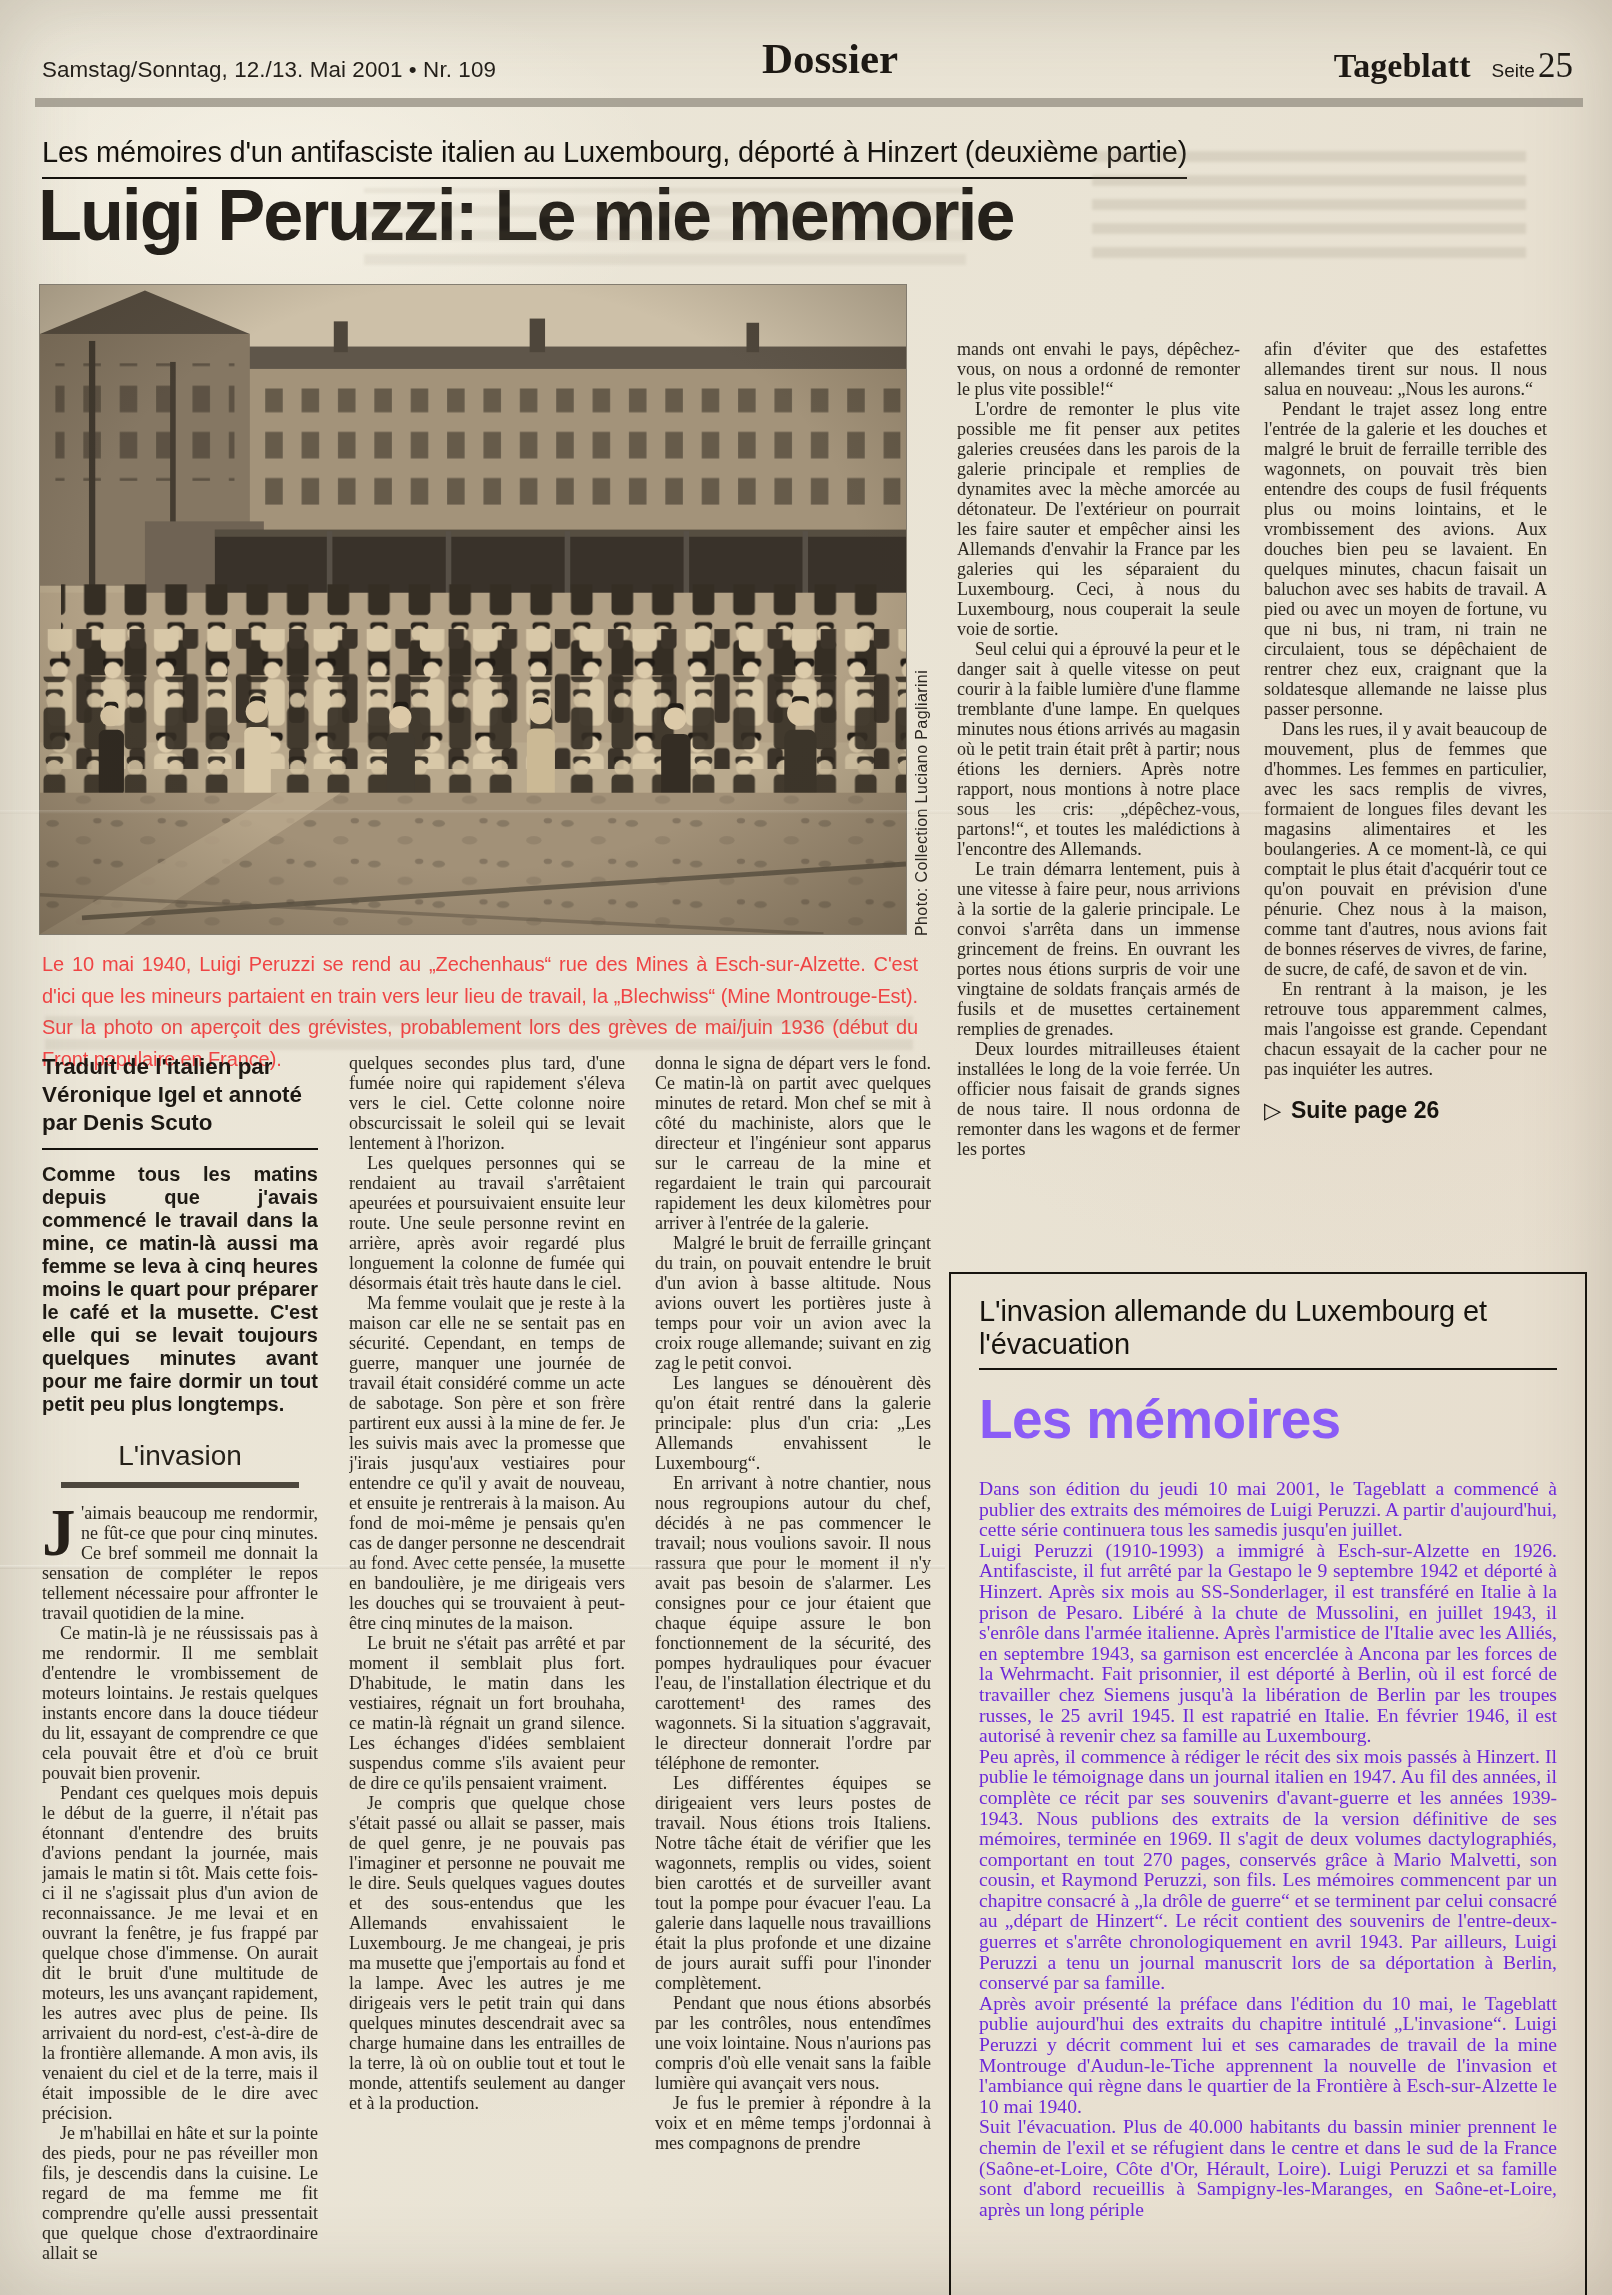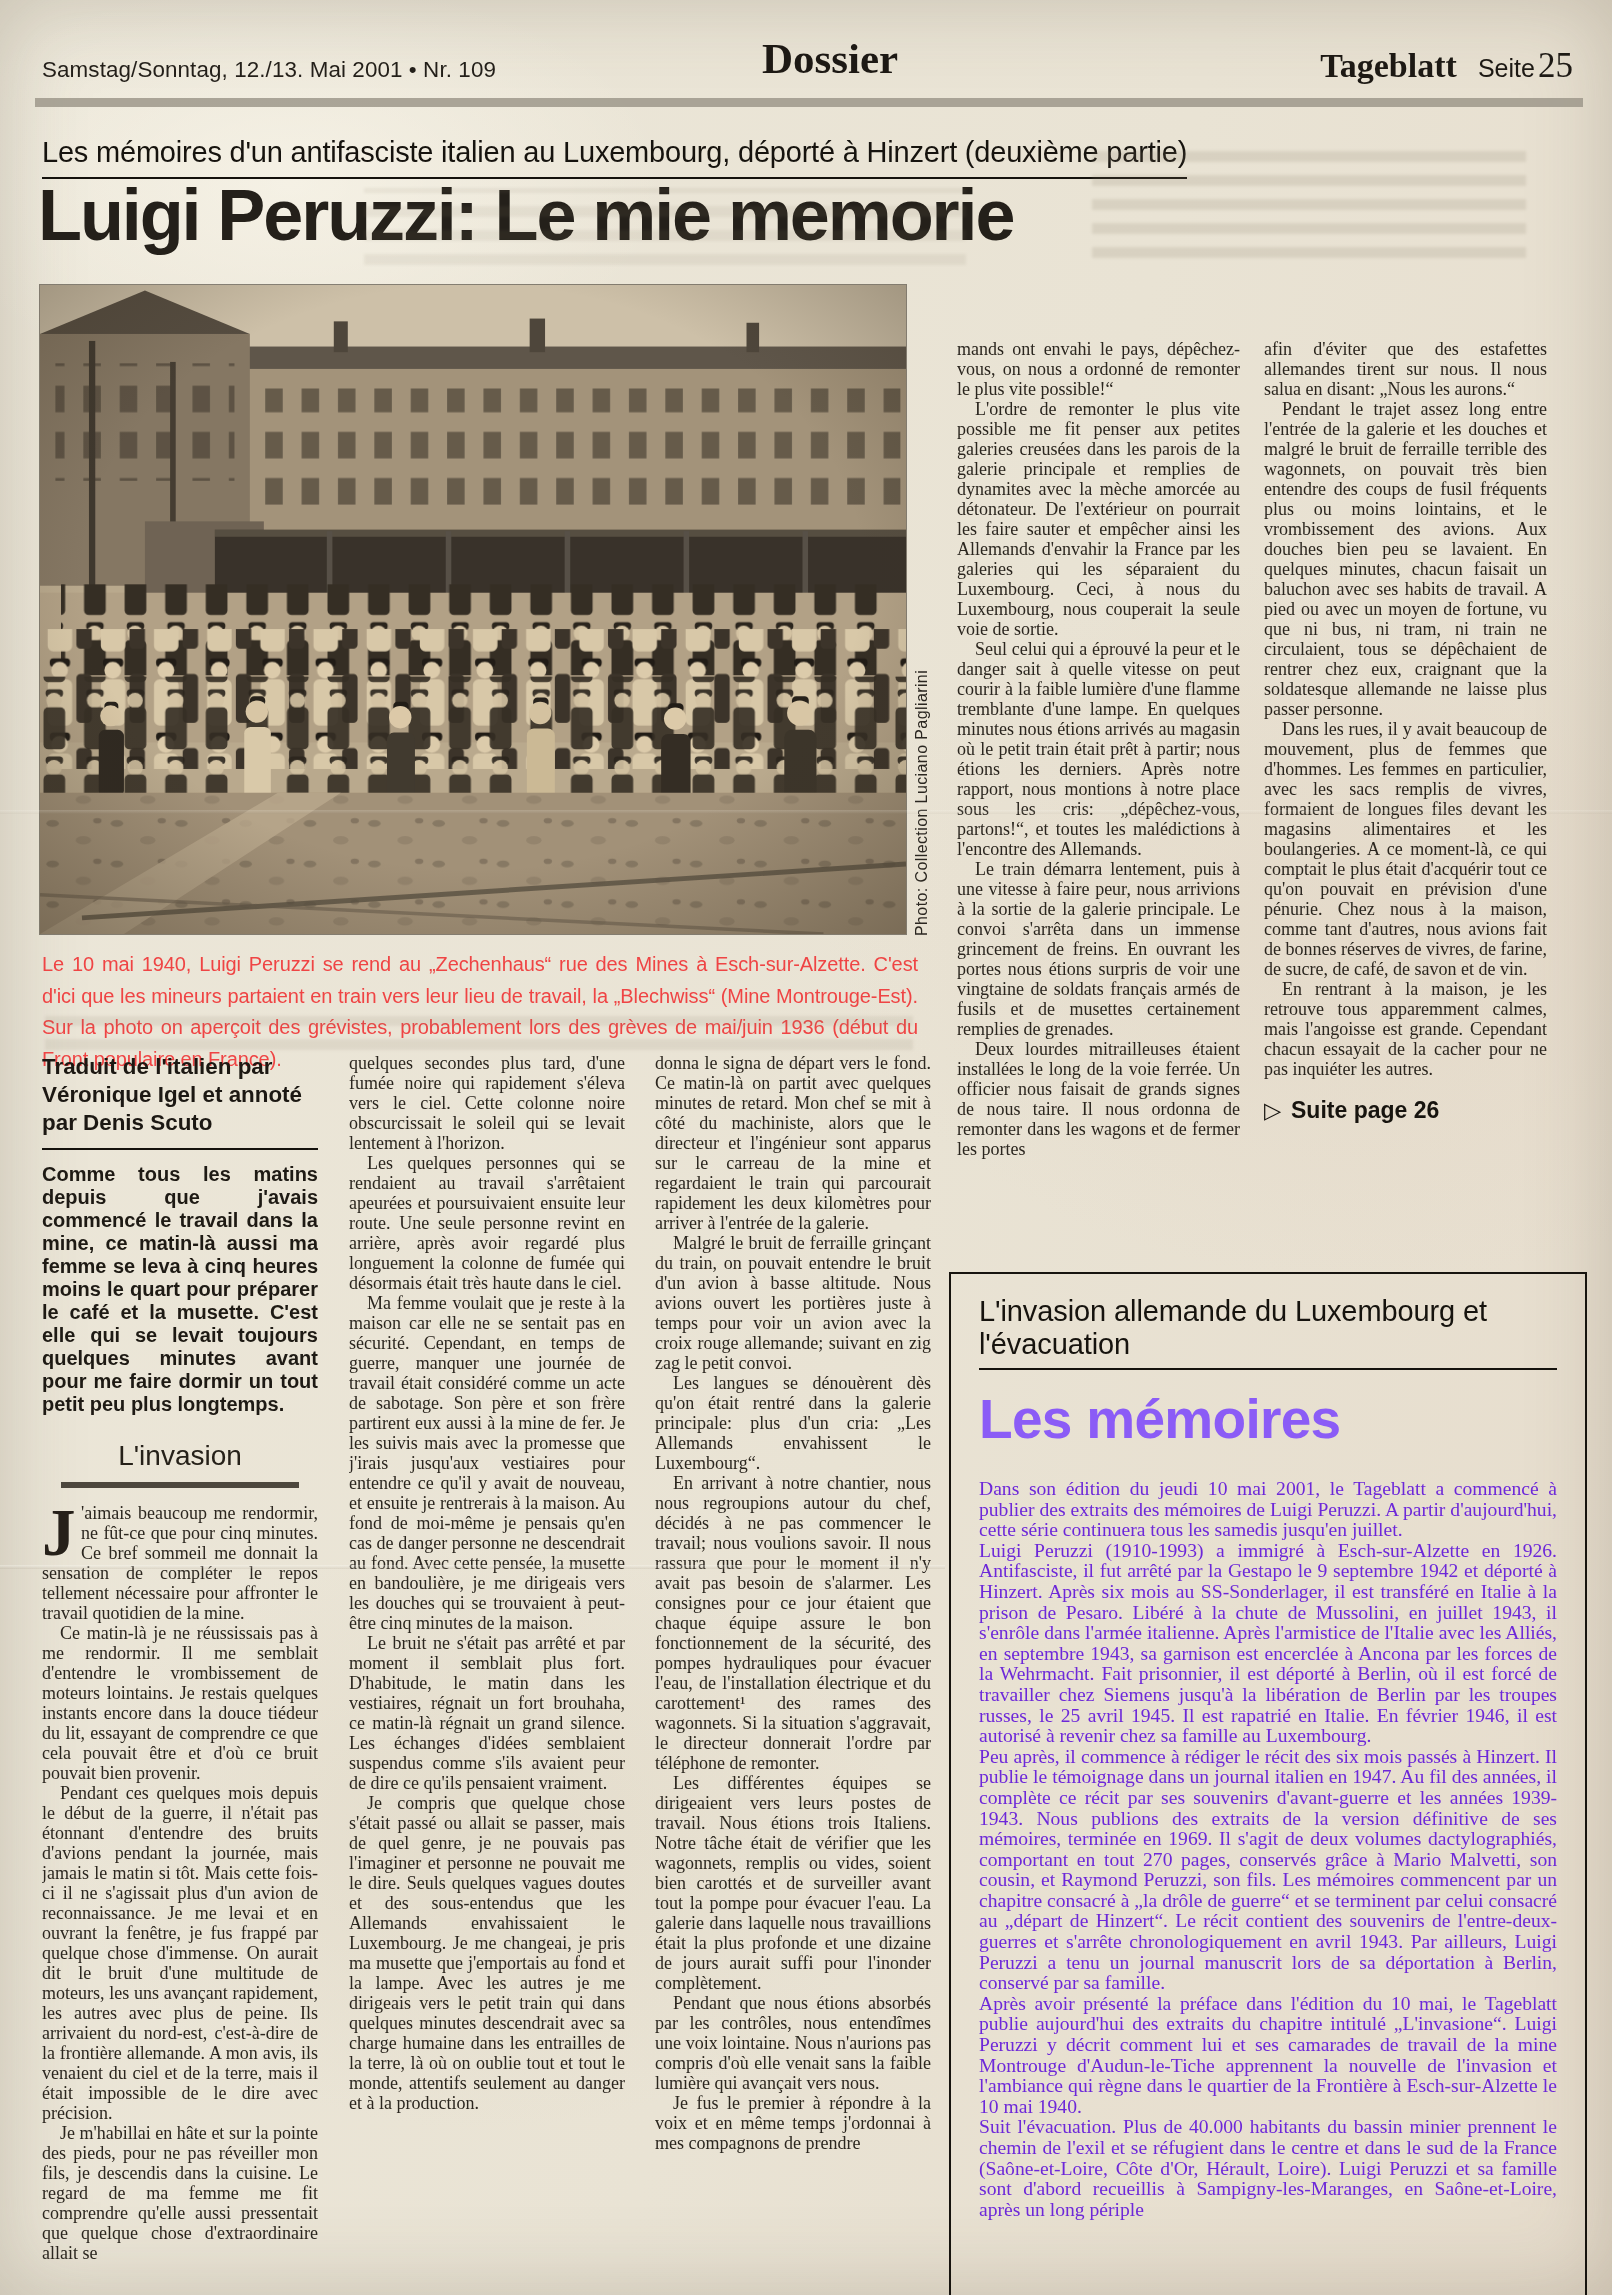--- a/index.html
+++ b/index.html
@@ -14,21 +14,21 @@
     color:#2b261f;
     box-shadow:inset 0 0 84px rgba(90,78,60,.25);
   }
   .abs{position:absolute;}
   
   .mast-left{left:42px;top:57px;font-size:22.4px;color:#231f19;letter-spacing:0.1px;}
   .mast-center{left:0;right:0;top:34px;text-align:center;
     font-family:"Liberation Serif","DejaVu Serif",serif;font-weight:700;font-size:43px;color:#1d1914;padding-left:48px;}
   .mast-right{right:39px;top:46px;white-space:nowrap;color:#1d1914;}
   .brand{font-family:"Liberation Serif","DejaVu Serif",serif;font-weight:700;font-size:34px;}
-  .seite-label{font-size:25px;margin-left:18px;}
+  .seite-label{font-size:19px;margin-left:18px;}
   .seite-num{font-family:"Liberation Serif","DejaVu Serif",serif;font-size:35px;}
   .gray-bar{left:35px;top:98px;width:1548px;height:9px;background:#9e988b;opacity:.85;}
   
   .kicker{left:42px;top:136px;font-size:29px;color:#16130e;letter-spacing:-0.2px;
     border-bottom:2.8px solid #15120d;padding-bottom:8.4px;}
   .headline{left:38px;top:174px;font-size:72px;font-weight:700;letter-spacing:-2.1px;color:#24201a;}
   
   .photo{left:40px;top:285px;width:866px;height:649px;outline:1.4px solid rgba(45,38,28,.55);
     background:#b9a98d;overflow:hidden;}
   .photo svg{display:block;width:100%;height:100%;}
@@ -209,21 +209,21 @@
 
 <div class="abs col col4">
   <p class="bp first">mands ont envahi le pays, dépêchez-vous, on nous a ordonné de remonter le plus vite possible!“</p>
   <p class="bp">L'ordre de remonter le plus vite possible me fit penser aux petites galeries creusées dans les parois de la galerie principale et remplies de dynamites avec la mèche amorcée au détonateur. De l'extérieur on pourrait les faire sauter et empêcher ainsi les Allemands d'envahir la France par les galeries qui les séparaient du Luxembourg. Ceci, à nous du Luxembourg, nous couperait la seule voie de sortie.</p>
   <p class="bp">Seul celui qui a éprouvé la peur et le danger sait à quelle vitesse on peut courir à la faible lumière d'une flamme tremblante d'une lampe. En quelques minutes nous étions arrivés au magasin où le petit train était prêt à partir; nous étions les derniers. Après notre rapport, nous montions à notre place sous les cris: „dépêchez-vous, partons!“, et toutes les malédictions à l'encontre des Allemands.</p>
   <p class="bp">Le train démarra lentement, puis à une vitesse à faire peur, nous arrivions à la sortie de la galerie principale. Le convoi s'arrêta dans un immense grincement de freins. En ouvrant les portes nous étions surpris de voir une vingtaine de soldats français armés de fusils et de musettes certainement remplies de grenades.</p>
   <p class="bp">Deux lourdes mitrailleuses étaient installées le long de la voie ferrée. Un officier nous faisait de grands signes de nous taire. Il nous ordonna de remonter dans les wagons et de fermer les portes</p>
 </div>
 
 <div class="abs col col5">
-  <p class="bp first">afin d'éviter que des estafettes allemandes tirent sur nous. Il nous salua en disant: „Nous les aurons.“</p>
+  <p class="bp first">afin d'éviter que des estafettes allemandes tirent sur nous. Il nous salua en nouveau: „Nous les aurons.“</p>
   <p class="bp">Pendant le trajet assez long entre l'entrée de la galerie et les douches et malgré le bruit de ferraille terrible des wagonnets, on pouvait très bien entendre des coups de fusil fréquents plus ou moins lointains, et le vrombissement des avions. Aux douches bien peu se lavaient. En quelques minutes, chacun faisait un baluchon avec ses habits de travail. A pied ou avec un moyen de fortune, vu que ni bus, ni tram, ni train ne circulaient, tous se dépêchaient de rentrer chez eux, craignant que la soldatesque allemande ne laisse plus passer personne.</p>
   <p class="bp">Dans les rues, il y avait beaucoup de mouvement, plus de femmes que d'hommes. Les femmes en particulier, avec les sacs remplis de vivres, formaient de longues files devant les magasins alimentaires et les boulangeries. A ce moment-là, ce qui comptait le plus était d'acquérir tout ce qu'on pouvait en prévision d'une pénurie. Chez nous à la maison, comme tant d'autres, nous avions fait de bonnes réserves de vivres, de farine, de sucre, de café, de savon et de vin.</p>
   <p class="bp">En rentrant à la maison, je les retrouve tous apparemment calmes, mais l'angoisse est grande. Cependant chacun essayait de la cacher pour ne pas inquiéter les autres.</p>
   <div class="suite">
     <span class="suite-arrow">▷</span>
     <span class="suite-label">Suite page 26</span>
   </div>
 </div>
 
 <div class="abs box">

